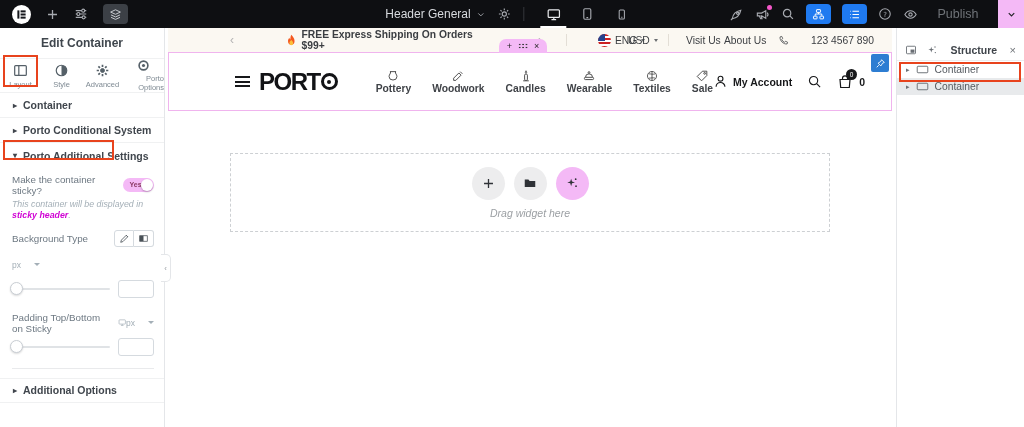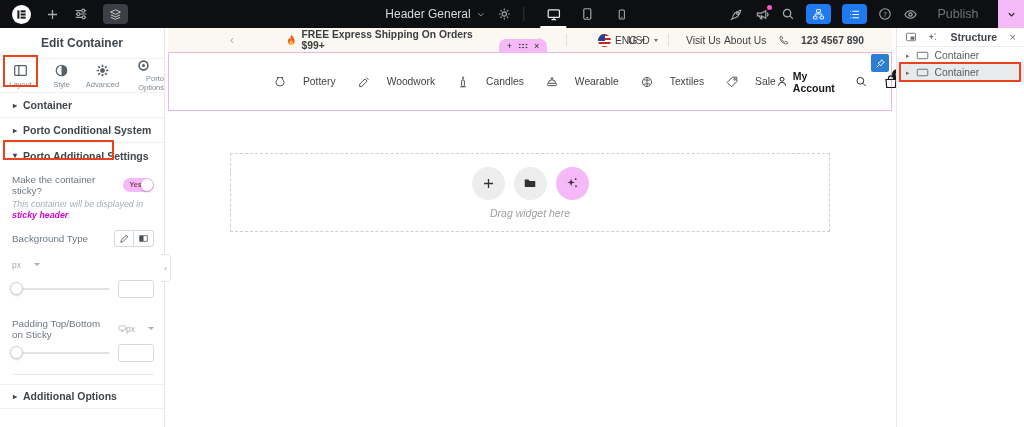--- a/index.html
+++ b/index.html
@@ -105,22 +105,22 @@
     border:1px solid var(--pink-border,#f0b4ee); display:flex; align-items:center; padding:0 26px 0 66px; }
   .hamburger { width:15px; cursor:pointer; }
   .hamburger div { height:2px; background:#17181a; margin:2.5px 0; }
   .brand { display:flex; align-items:center; margin-left:9px; cursor:pointer; }
   .brand-txt { font-size:24px; font-weight:900; letter-spacing:-1.5px; color:#121316; }
   .brand-o { width:17px; height:17px; border:3.5px solid #121316; border-radius:50%;
     margin-left:1px; position:relative; }
   .brand-o::after { content:''; position:absolute; left:50%; top:50%; width:4px; height:4px;
     margin:-2px 0 0 -2px; border-radius:50%; background:#121316; }
   .site-nav { display:flex; align-items:center; gap:21px; margin-left:38px; }
-  .nav-item { display:flex; align-items:center; gap:16px; font-size:10.3px; font-weight:normal;
-    color:#3f4247; cursor:pointer; white-space:nowrap; }
+  .nav-item { display:flex; align-items:center; gap:0; font-size:10.3px; font-weight:bold;
+    color:#3f4247; cursor:pointer; white-space:nowrap;flex-direction:column; }
   .hdr-right { margin-left:auto; display:flex; align-items:center; gap:15px; }
   .account { display:flex; align-items:center; gap:5px; font-size:10.5px; font-weight:bold;
     color:#17181a; cursor:pointer; }
   .cart { display:flex; align-items:center; gap:6px; cursor:pointer; position:relative; }
   .cart-badge { position:absolute; left:9px; top:-5px; width:11px; height:11px; border-radius:50%;
     background:#17181a; color:#fff; font-size:6.5px; display:flex; align-items:center; justify-content:center; }
   .cart-count { font-size:10.5px; font-weight:bold; color:#17181a; }
   .pin-btn { position:absolute; top:1px; right:2px; width:18px; height:18px; border-radius:2px;
     background:var(--pin-blue,#2d7dd2); display:flex; align-items:center; justify-content:center; cursor:pointer; }
   .dropzone { position:absolute; left:65px; top:125px; width:600px; height:79px;
@@ -128,21 +128,21 @@
     justify-content:center; gap:7px; }
   .dz-btns { display:flex; gap:9px; }
   .dz-btn { width:33px; height:33px; border-radius:50%; background:#ededee; display:flex;
     align-items:center; justify-content:center; cursor:pointer; }
   .dz-btn.ai { background:var(--accent-pink,#f4b9f6); }
   .dz-hint { font-size:10.5px; font-style:italic; color:#9b9fa3; }
 
   
   #structure { position:absolute; left:896px; top:28px; right:0; bottom:0; background:#fff;
     border-left:1px solid #e4e6e9; z-index:30; }
-  .st-head { height:19px; display:flex; align-items:center; gap:9px; padding:0 8px;
+  .st-head { height:19px; display:flex; align-items:flex-start; gap:9px; padding:16px 8px;
     border-bottom:1px solid #ededee; }
   .st-title { flex:1; text-align:center; font-size:10.5px; font-weight:bold; color:#3f444a; }
   .st-close { font-size:11px; color:#6f7378; cursor:pointer; }
   .st-row { height:17px; display:flex; align-items:center; gap:6px; padding-left:9px;
     font-size:10.3px; color:#565b61; cursor:pointer; }
   .st-row.selected { background:#e8eaec; }
   .st-caret { font-size:7px; color:#6d7277; }
 
   
   .annotation { position:absolute; border:2px solid var(--annotation-red,#e8431d);
@@ -384,21 +384,21 @@
         <span class="tri-down"></span>
       </span>
     </div>
     <div class="slider-row">
       <div class="slider">
         <div class="slider-knob"></div>
       </div>
       <input class="unit-input" type="text" value="" style="">
     </div>
 
-    <div class="ctl-row" style="margin-top:16px;">
+    <div class="ctl-row" style="margin-top:10px;">
       <span class="ctl-label">
         <span>Padding Top/Bottom on Sticky</span>
         <svg width="11" height="11" viewBox="0 0 16 16">
             <g stroke="#a4afb7" stroke-width="1.3" fill="none">
               <rect x="2" y="3" width="12" height="8" rx="1"></rect>
               <path d="M5.5 13.5h5M8 11v2.5"></path>
             </g>
           </svg>
       </span>
       <span class="unit-sel">
@@ -445,40 +445,44 @@
       <span>ENG</span>
       <span class="tri-dk"></span>
     </span>
     <span class="dd" style="left:460px;">
       <span>USD</span>
       <span class="tri-dk"></span>
     </span>
     <span class="vdiv-lite" style="left:500px;"></span>
     <span class="meta-link" style="left:518px;">Visit Us</span>
     <span class="meta-link" style="left:556px;">About Us</span>
-    <span style="left:610px; gap:12px;font-weight:bold;">
+    <span style="left:610px; gap:22px;">
       <svg width="11" height="11" viewBox="0 0 16 16">
           <path d="M3 2.8 5.4 2l1.5 3-1.6 1.5a8.5 8.5 0 0 0 4.2 4.2L11 9.1l3 1.5-.8 2.4C8 13.8 2.2 8 3 2.8Z" stroke="#3b3e42" stroke-width="1.1" fill="none"></path>
         </svg>
       <span>123 4567 890</span>
     </span>
   </div>
 
   <div class="container-handle">
     <span class="handle-glyph">+</span>
     <span class="drag-dots"></span>
     <span class="handle-glyph">×</span>
   </div>
 
   <div class="site-header">
     <div class="hamburger">
         <div></div>
         <div></div>
         <div></div>
       </div>
+    <div class="brand" aria-label="PORTO">
+      <span class="brand-txt">PORT</span>
+      <span class="brand-o"></span>
+    </div>
 
     <div class="site-nav">
       <span class="nav-item">
         <svg width="14" height="14" viewBox="0 0 16 16">
             <g stroke="#4a4a4a" stroke-width="1.1" fill="none">
               <path d="M4.5 3h7M5.2 3c.4 2.6-1.7 3-1.7 5.6a4.5 4 0 0 0 9 0C12.5 6 10.4 5.6 10.8 3"></path>
             </g>
           </svg>
         <span>Pottery</span>
       </span>

